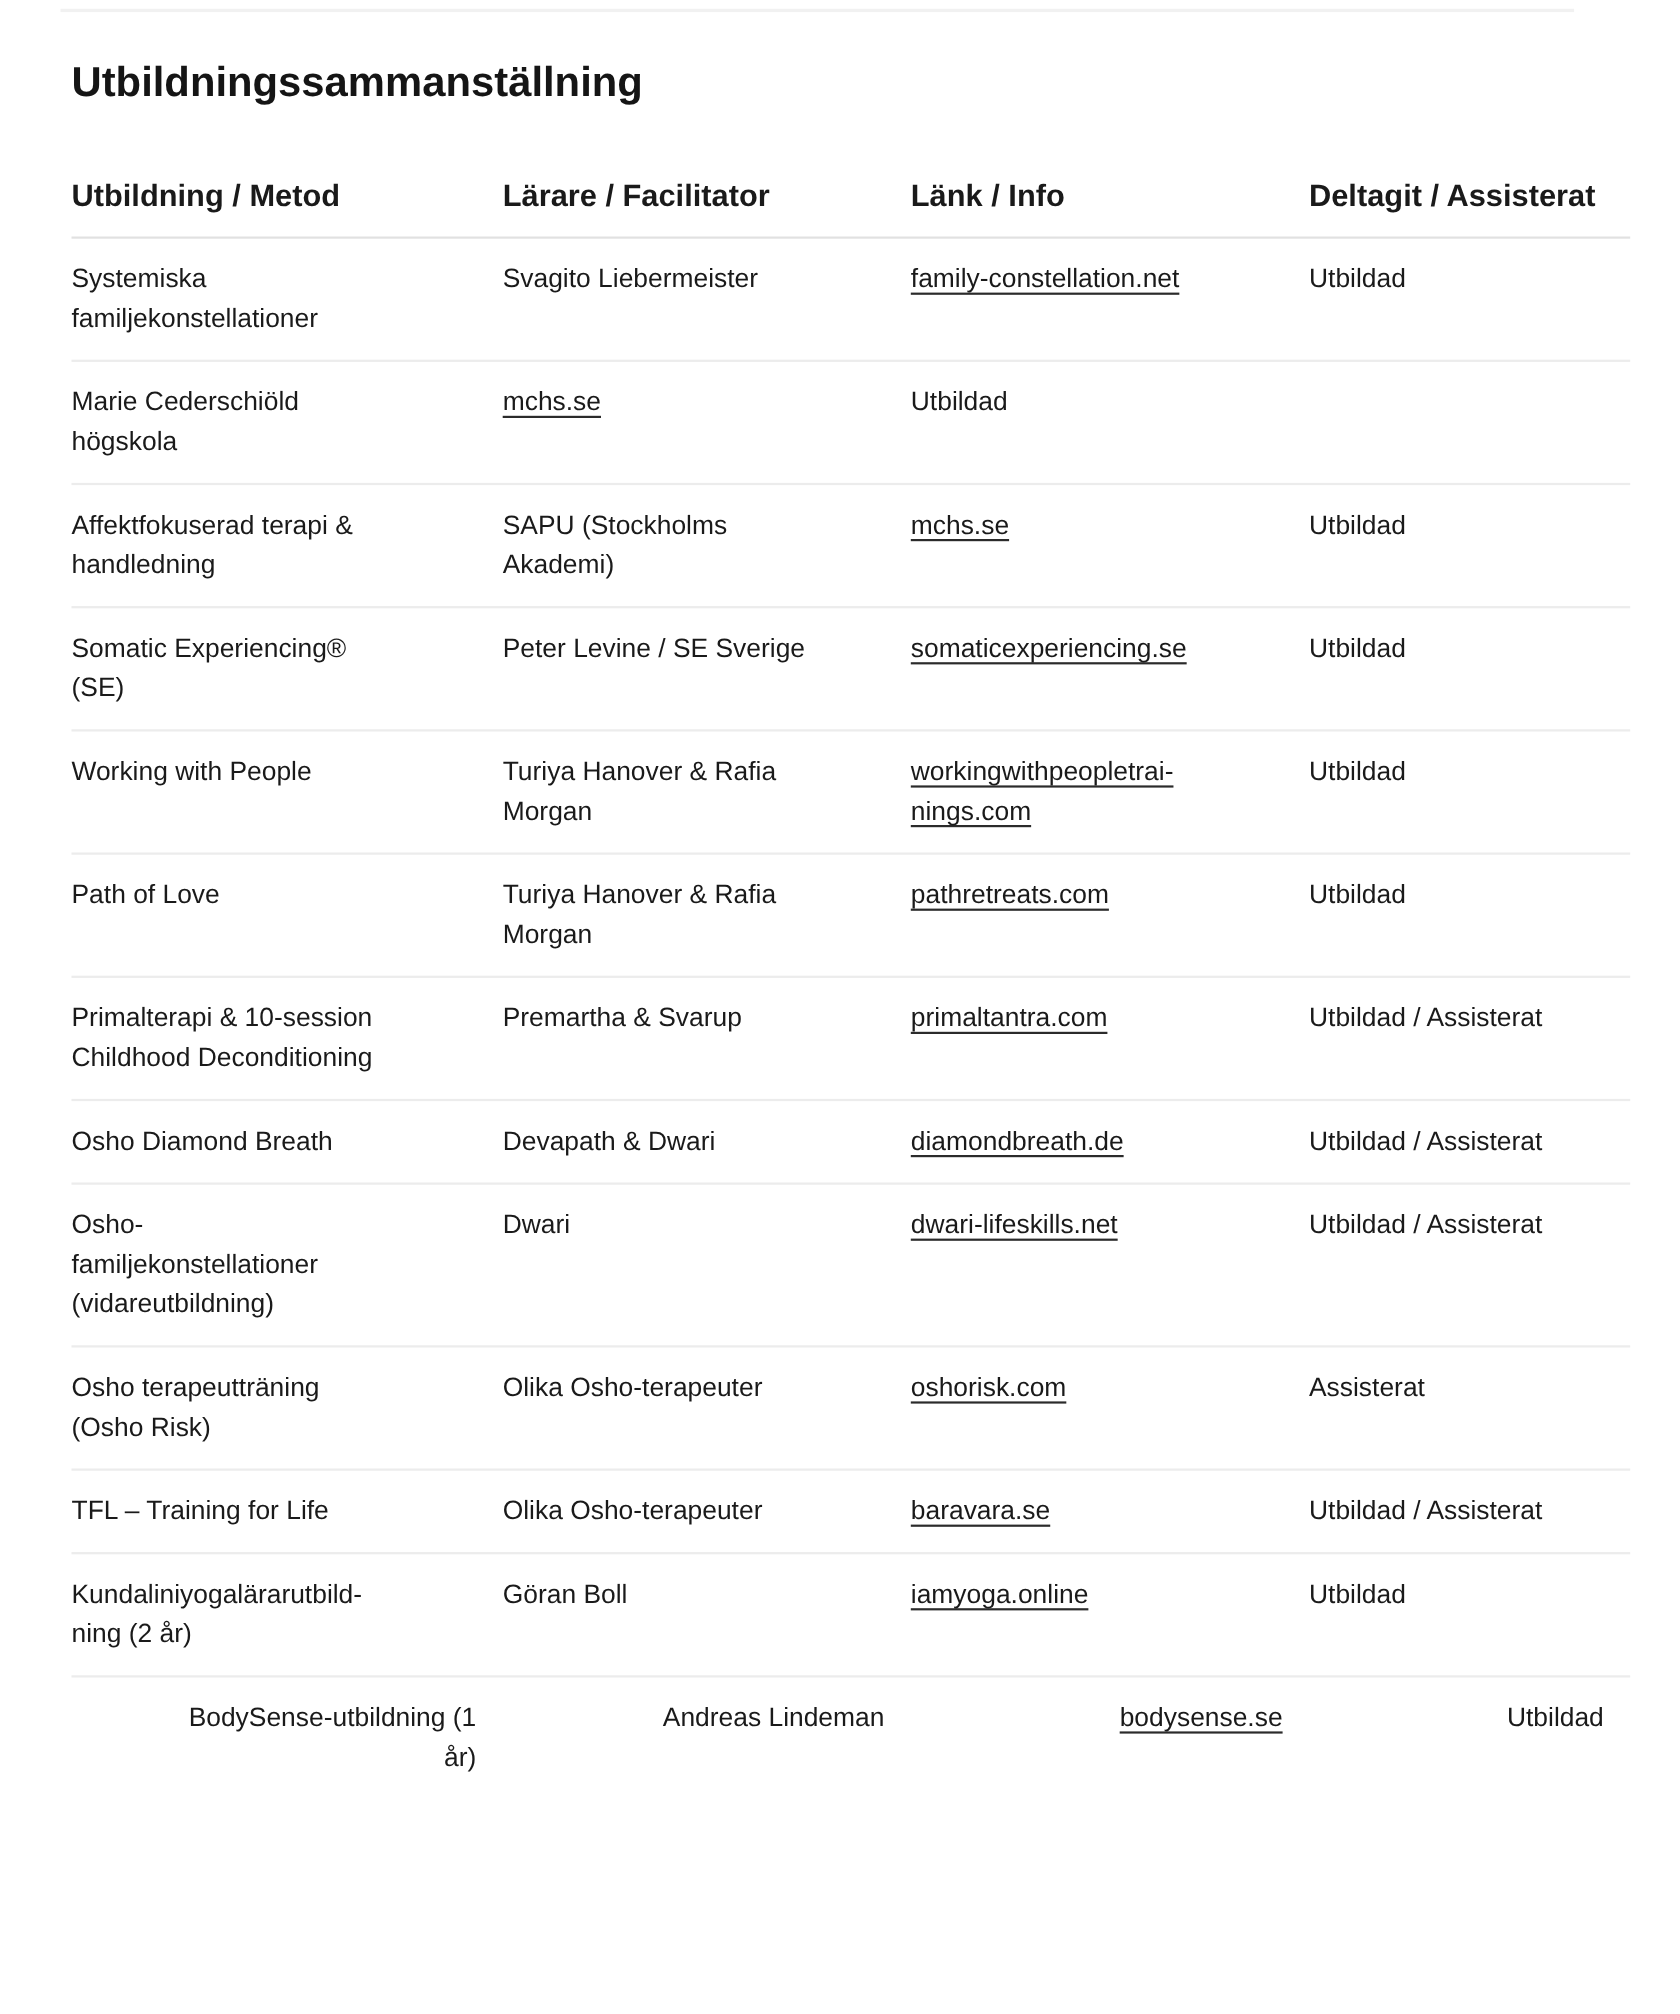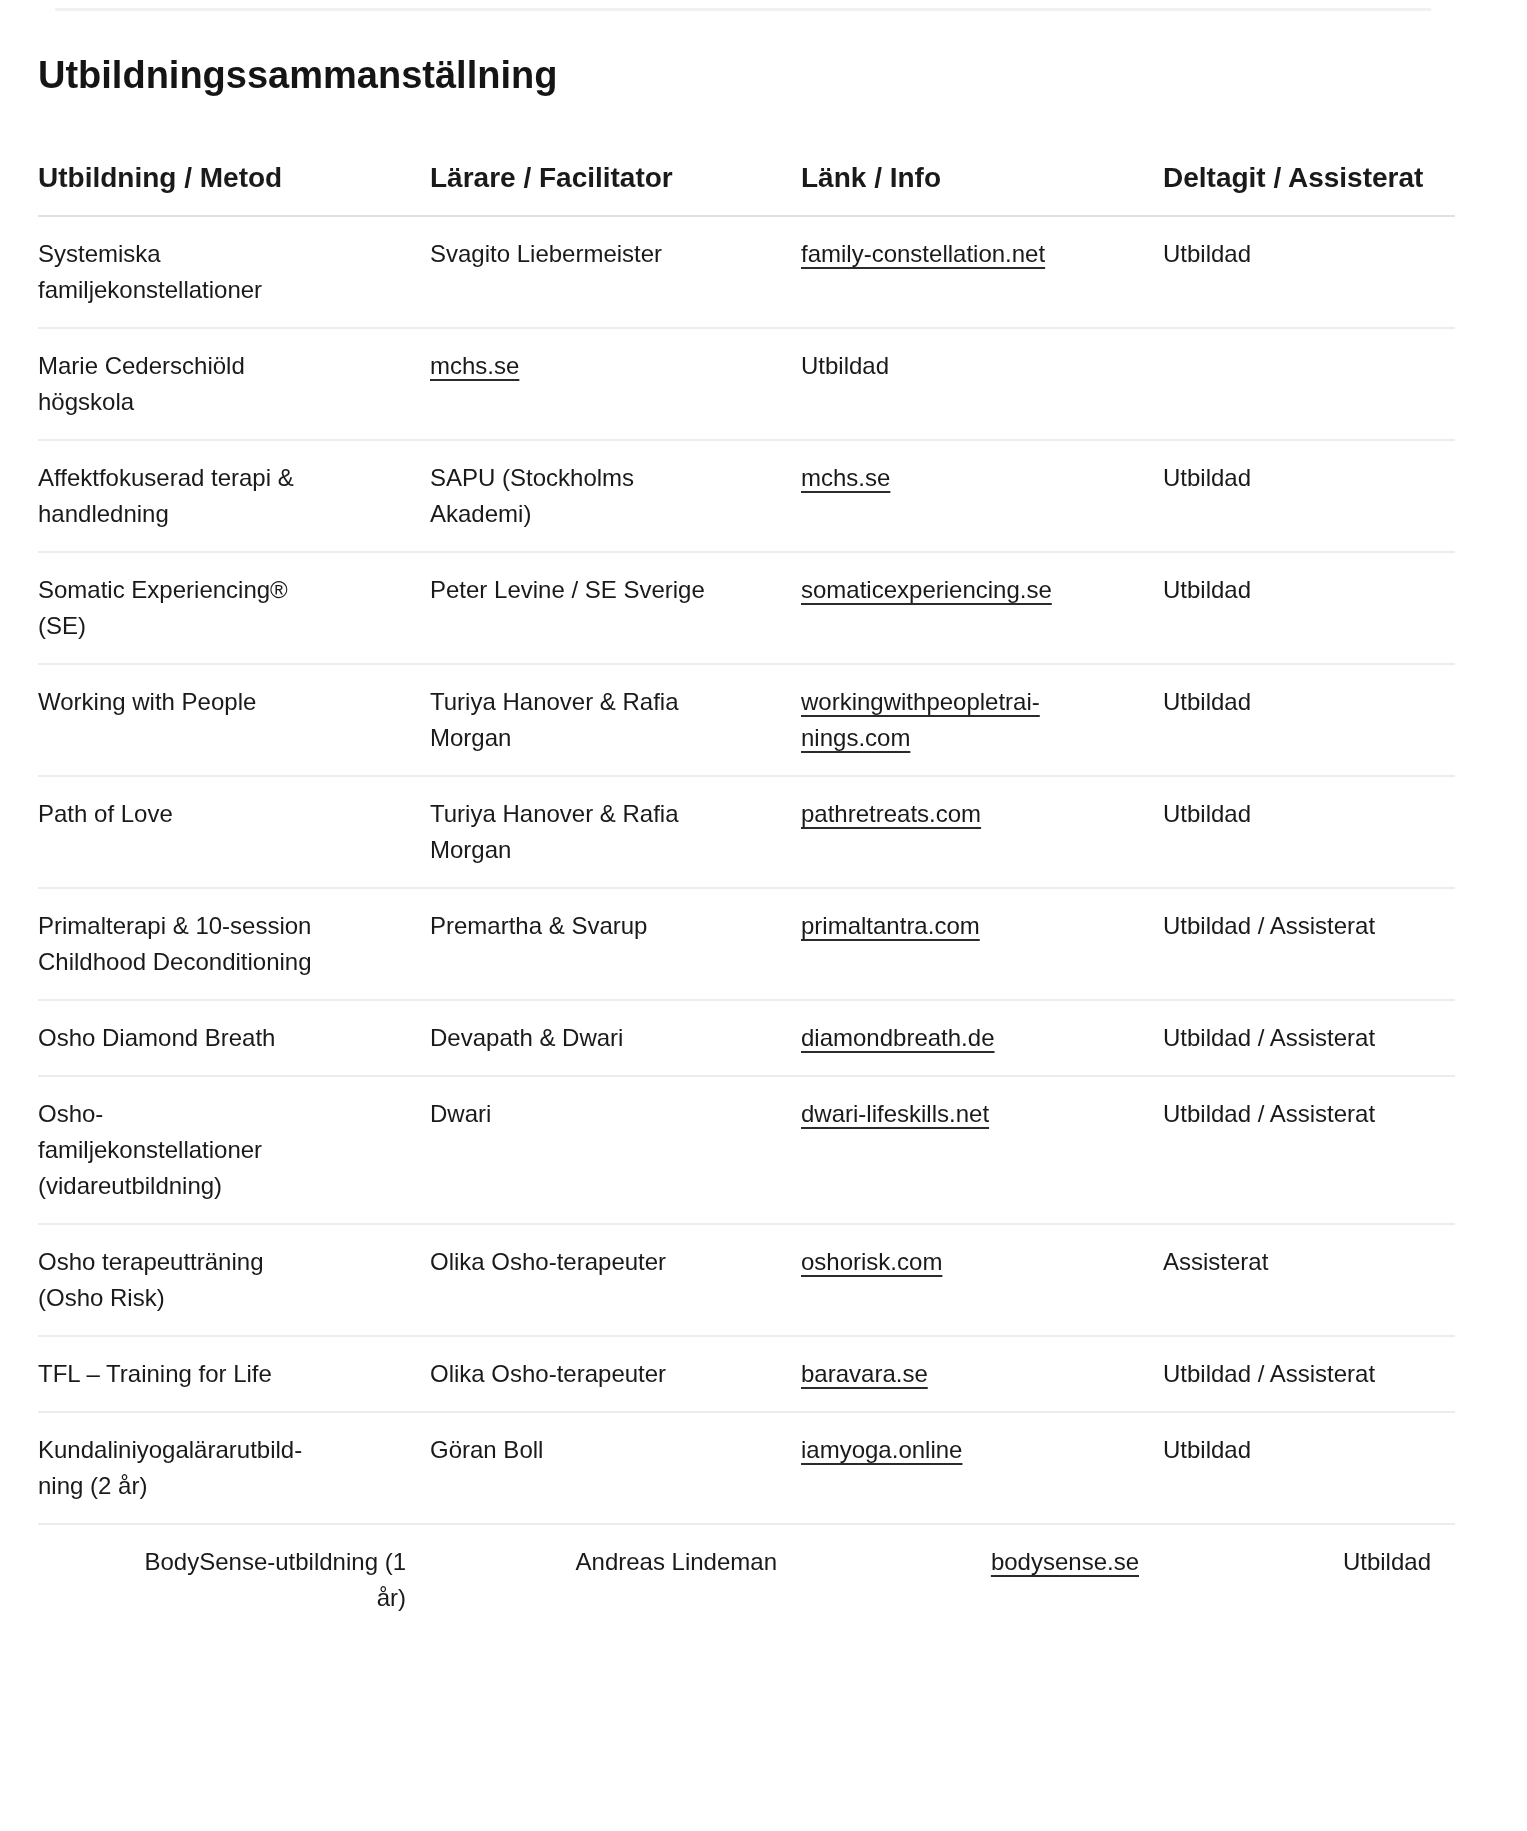--- a/index.html
+++ b/index.html
@@ -20,21 +20,21 @@
   .top-rule {
     position: absolute;
     left: 55px;
     top: 8px;
     width: 1376px;
     height: 3px;
     background: #f1f1f1;
   }
   .content {
     position: absolute;
-    left: 38px;
+    left: 65px;
     top: 0;
     width: 1417px;
   }
   h1.page-title {
     margin: 0;
     padding-top: 52px;
     font-size: 38px;
     line-height: 46px;
     font-weight: 700;
     color: #151515;

